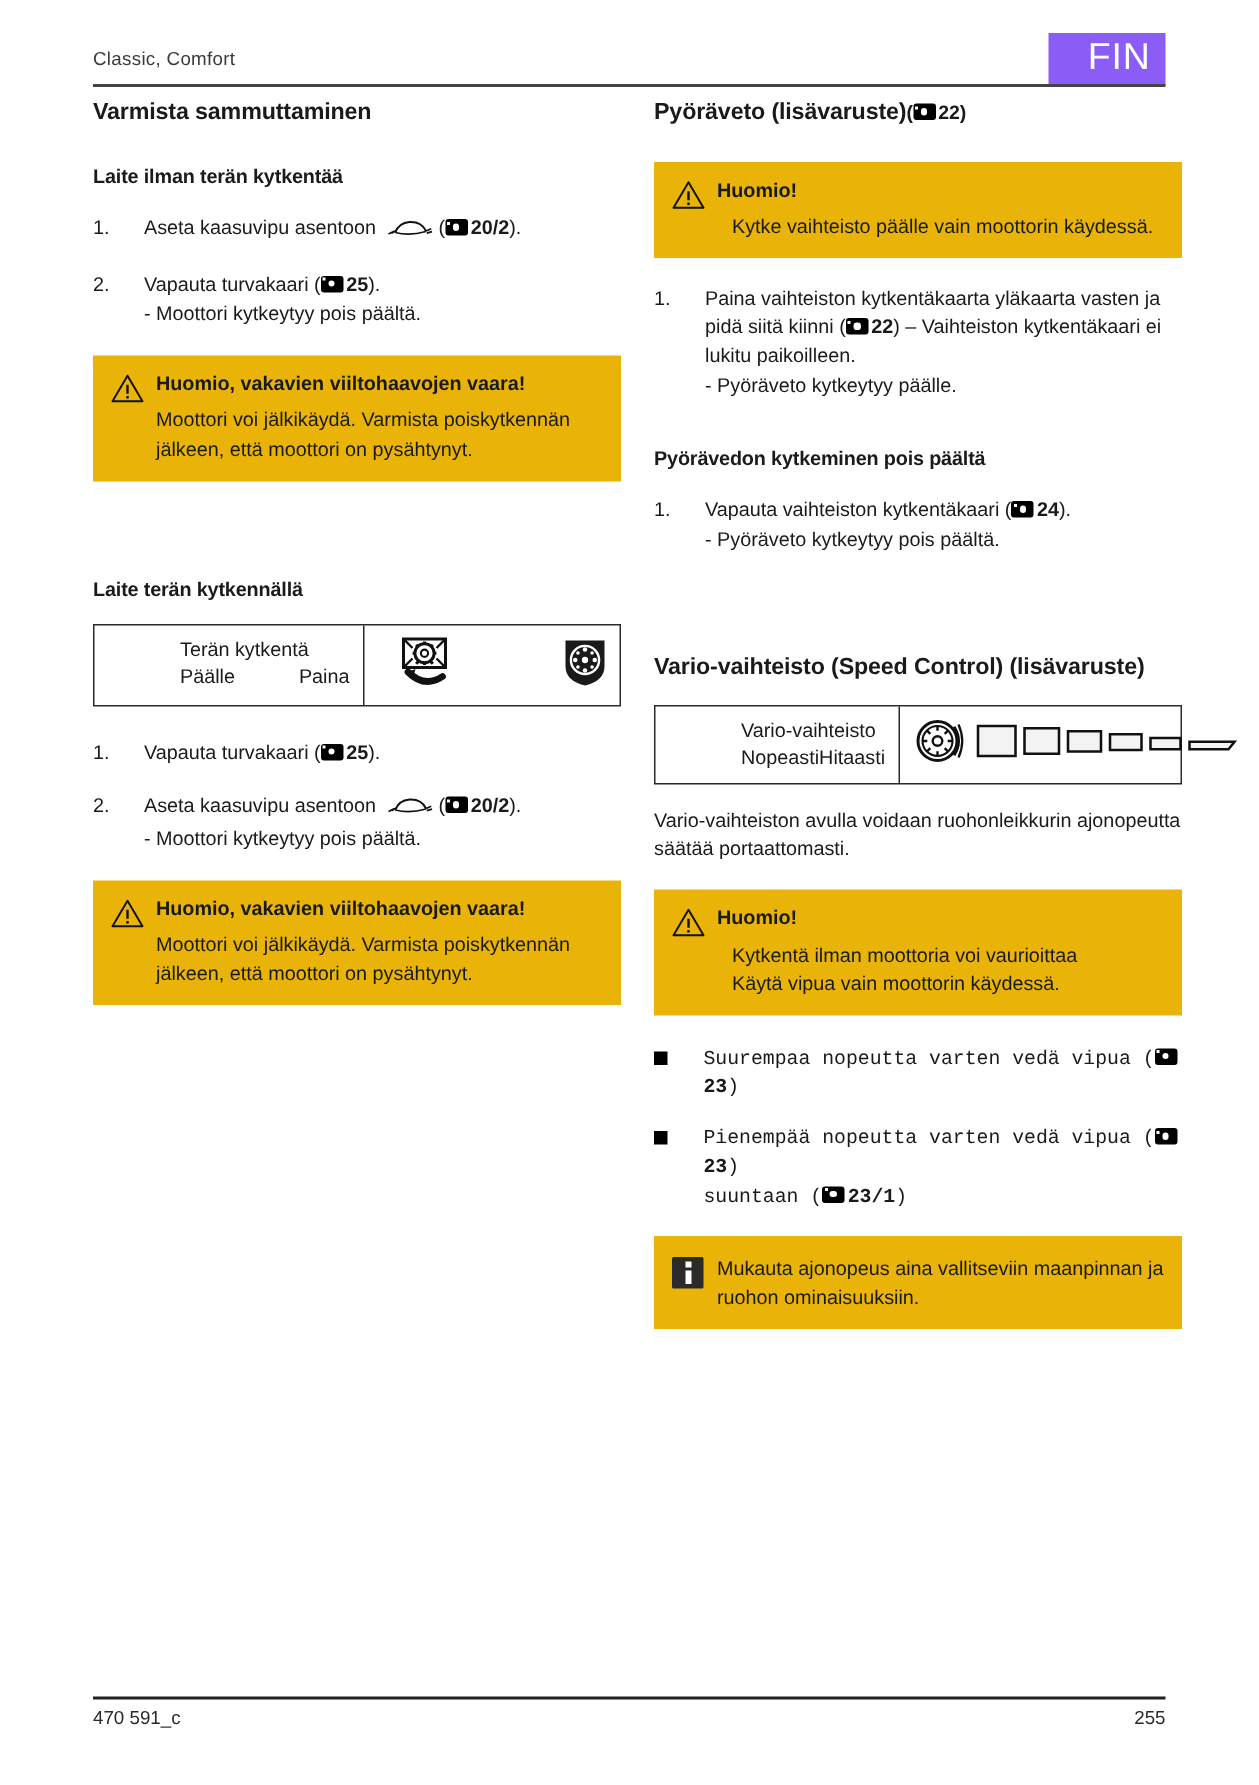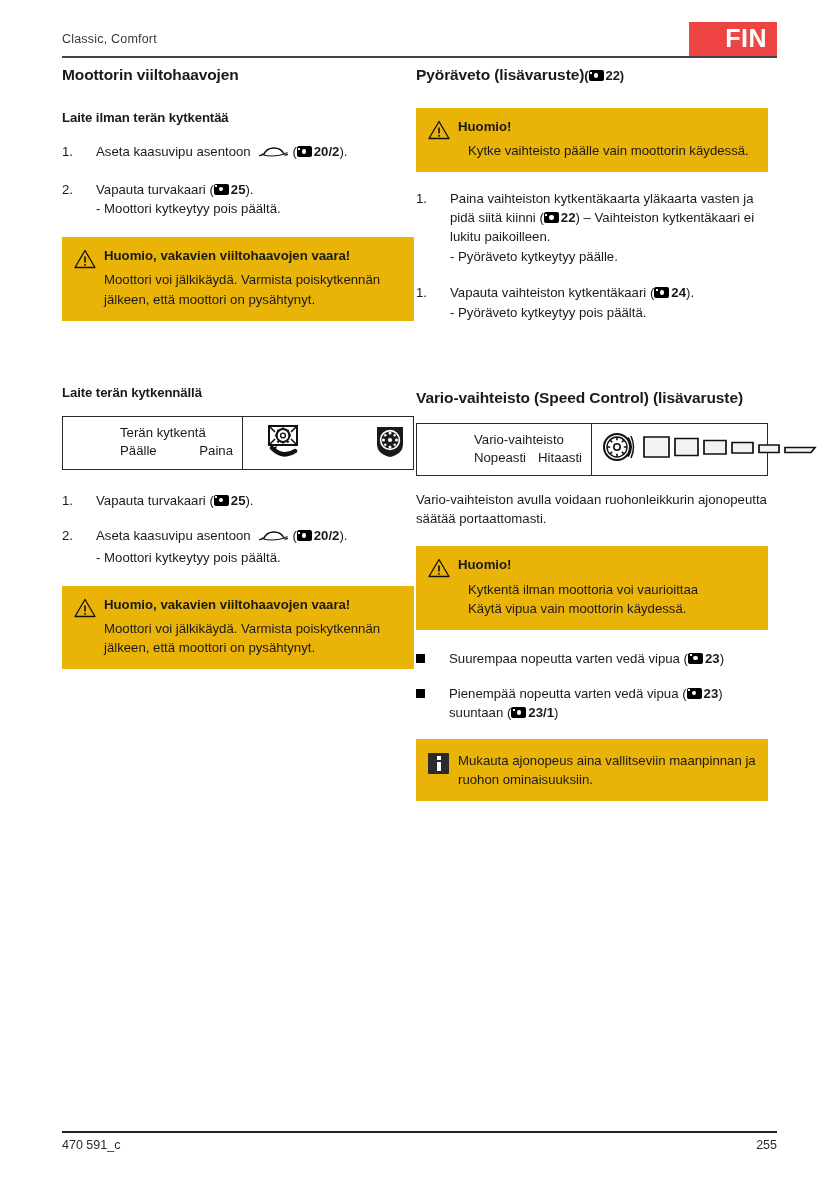--- a/index.html
+++ b/index.html
@@ -38,37 +38,37 @@
     left: 62px;
     top: 56px;
     width: 715px;
     height: 2.2px;
     background: #444444;
   }
   .lang-badge {
     position: absolute;
     right: 0px;
     top: -10px;
-    background: #ef4444;
+    background: #8b5cf6;
     color: #ffffff;
     font-size: 25px;
-    font-weight: bold;
+    font-weight: normal;
     line-height: 1;
-    padding: 4px 10px 6px 36px;
+    padding: 4px 10px 6px 26px;
     letter-spacing: 0.5px;
   }
 
   
   .col {
     position: absolute;
     top: 62px;
     width: 352px;
   }
   .col-left  { left: 62px; }
-  .col-right { left: 416px; }
+  .col-right { left: 436px; }
 
   h1.sec {
     font-size: 15.5px;
     font-weight: bold;
     margin: 4px 0 0 0;
     letter-spacing: -0.1px;
   }
   h1.sec .ref {
     font-size: 13px;
     font-weight: bold;
@@ -95,21 +95,21 @@
     width: 34px;
     flex: 0 0 34px;
   }
   .step-body { flex: 1 1 auto; }
   .substep {
     display: block;
     margin-top: 1px;
   }
 
   
-  .bullets { margin-top: 20px; }
+  .bullets { margin-top: 20px; font-family: Liberation Mono, monospace; }
   .bullet {
     display: flex;
     margin-top: 16px;
     font-size: 13.2px;
     line-height: 1.42;
   }
   .bullet:first-child { margin-top: 0; }
   .bullet-mark {
     width: 33px;
     flex: 0 0 33px;
@@ -201,21 +201,21 @@
     align-items: center;
     padding: 4px 8px;
   }
 
   .blade-table .labels { width: 134px; }
   .blade-table .glyphs { justify-content: flex-start; }
   .blade-a { margin-left: 14px; }
   .blade-b { margin-left: 72px; }
 
   .vario-table .labels { width: 132px; }
-  .vario-table .labels .row2 { justify-content: flex-start; gap: 12px; }
+  .vario-table .labels .row2 { justify-content: flex-start; }
   .vario-table .glyphs { gap: 6px; padding-left: 10px; }
 
   
   .camref {
     display: inline-block;
     width: 15px;
     height: 11px;
     background: #000;
     border-radius: 2px;
     position: relative;
@@ -272,21 +272,21 @@
 
   <div class="header">
     <div class="header-line">Classic, Comfort</div>
     <div class="lang-badge">FIN</div>
   </div>
   <div class="header-rule"></div>
 
   <div class="col col-left">
 
     <h1 class="sec">
-      <span>Moottorin viiltohaavojen</span>
+      <span>Varmista sammuttaminen</span>
     </h1>
 
     <h2 class="sub">Laite ilman terän kytkentää</h2>
 
     <div class="steps">
 
       <div class="step">
         <div class="step-num">1.</div>
         <div class="step-body">
           <span>Aseta kaasuvipu asentoon</span>
@@ -437,20 +437,21 @@
         <div class="step-num">1.</div>
         <div class="step-body">
           <span>Paina vaihteiston kytkentäkaarta yläkaarta vasten ja</span>
           <span>pidä siitä kiinni (</span><span class="camref"></span><b class="refnum">22</b><span>) – Vaihteiston kytkentäkaari</span>
           <span>ei lukitu paikoilleen.</span>
           <span class="substep">- Pyöräveto kytkeytyy päälle.</span>
         </div>
       </div>
     </div>
 
+    <h2 class="sub" style="margin-top:32px;">Pyörävedon kytkeminen pois päältä</h2>
 
     <div class="steps">
       <div class="step">
         <div class="step-num">1.</div>
         <div class="step-body">
           <span>Vapauta vaihteiston kytkentäkaari</span>
           <span>(</span><span class="camref"></span><b class="refnum">24</b><span>).</span>
           <span class="substep">- Pyöräveto kytkeytyy pois päältä.</span>
         </div>
       </div>

